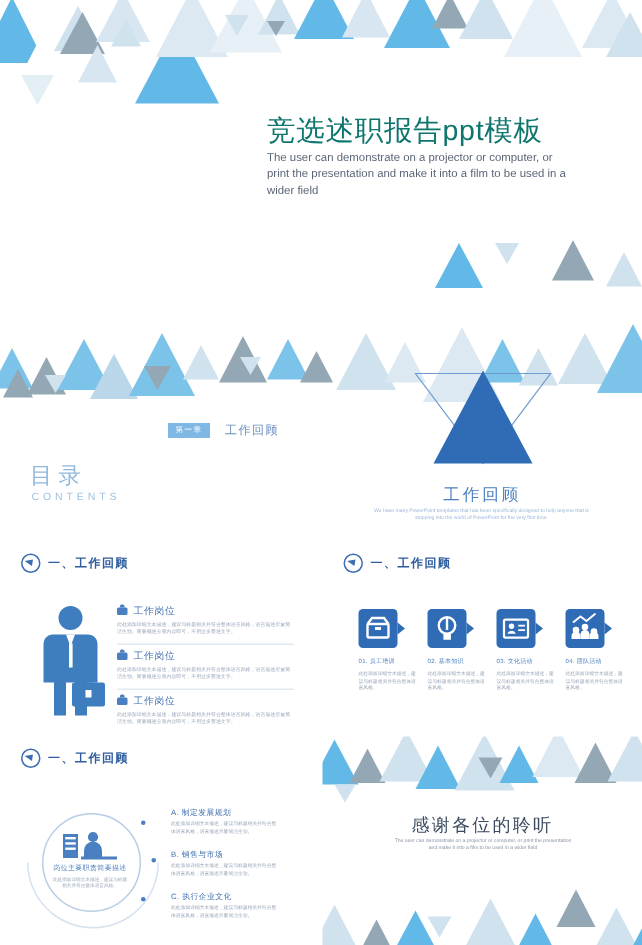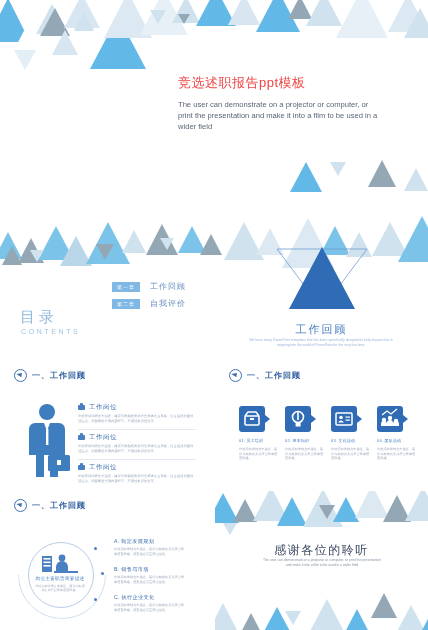--- a/index.html
+++ b/index.html
@@ -15,21 +15,21 @@
   .s-r3r{left:215px;top:361px;width:213px;height:128px;}
   .s-r4l{left:0;top:491px;width:213px;height:139px;}
   .s-r4r{left:215px;top:491px;width:213px;height:139px;}
 
   
   .tri{position:absolute;width:0;height:0;border-style:solid;border-left-color:transparent;border-right-color:transparent;}
   .up{border-bottom-style:solid;border-top:0;}
   .dn{border-top-style:solid;border-bottom:0;}
 
   
-  .hero-title{position:absolute;left:178px;top:74px;font-size:13px;color:#ef4444;letter-spacing:.5px;font-family:"Liberation Sans",sans-serif;white-space:nowrap;}
+  .hero-title{position:absolute;left:178px;top:74px;font-size:19px;color:#0f766e;letter-spacing:.5px;font-family:"Liberation Sans",sans-serif;white-space:nowrap;}
   .hero-sub{position:absolute;left:178px;top:99px;width:205px;font-size:7.6px;line-height:11px;color:#5a6576;}
 
   
   .toc-title{position:absolute;left:20px;top:308px;font-size:15px;color:#8fb9dd;letter-spacing:4px;}
   .toc-en{position:absolute;left:21px;top:328px;font-size:7px;color:#9dc3e2;letter-spacing:2.6px;}
   .toc-row{position:absolute;height:11px;}
   .toc-chip{position:absolute;left:0;top:0;width:28px;height:10px;background:#7fb8e4;color:#fff;font-size:5px;line-height:10px;text-align:center;letter-spacing:1px;}
   .toc-text{position:absolute;left:38px;top:0;font-size:8px;line-height:10px;color:#6b8fc0;letter-spacing:1px;white-space:nowrap;}
 
   
@@ -136,24 +136,20 @@
 
   <div class="slide s-r2l" style="background:transparent;">
   </div>
   <div class="toc-title">目录</div>
   <div class="toc-en">CONTENTS</div>
 
   <div class="toc-row" style="left:112px;top:282px;width:100px;">
     <span class="toc-chip">第一章</span>
     <span class="toc-text">工作回顾</span>
   </div>
-  <div class="toc-row" style="left:112px;top:299px;width:100px;">
-    <span class="toc-chip">第二章</span>
-    <span class="toc-text">自我评价</span>
-  </div>
 
   <div class="slide s-r2r" style="background:transparent;">
 
     <svg width="110" height="80" style="position:absolute;left:52px;top:14px;">
       <polygon points="10,4 100,4 55,64" fill="none" stroke="#6f9bd0" stroke-width="0.8"></polygon>
     </svg>
     <div class="tri up" style="left:74px;top:16px;border-width:0 33px 62px 33px;border-bottom-color:#2f6cb5;"></div>
     <div class="sec-num" style="left:99px;top:44px;margin-top:32px;">01</div>
   </div>
   <div class="sec-title" style="left:215px;top:322px;">工作回顾</div>

